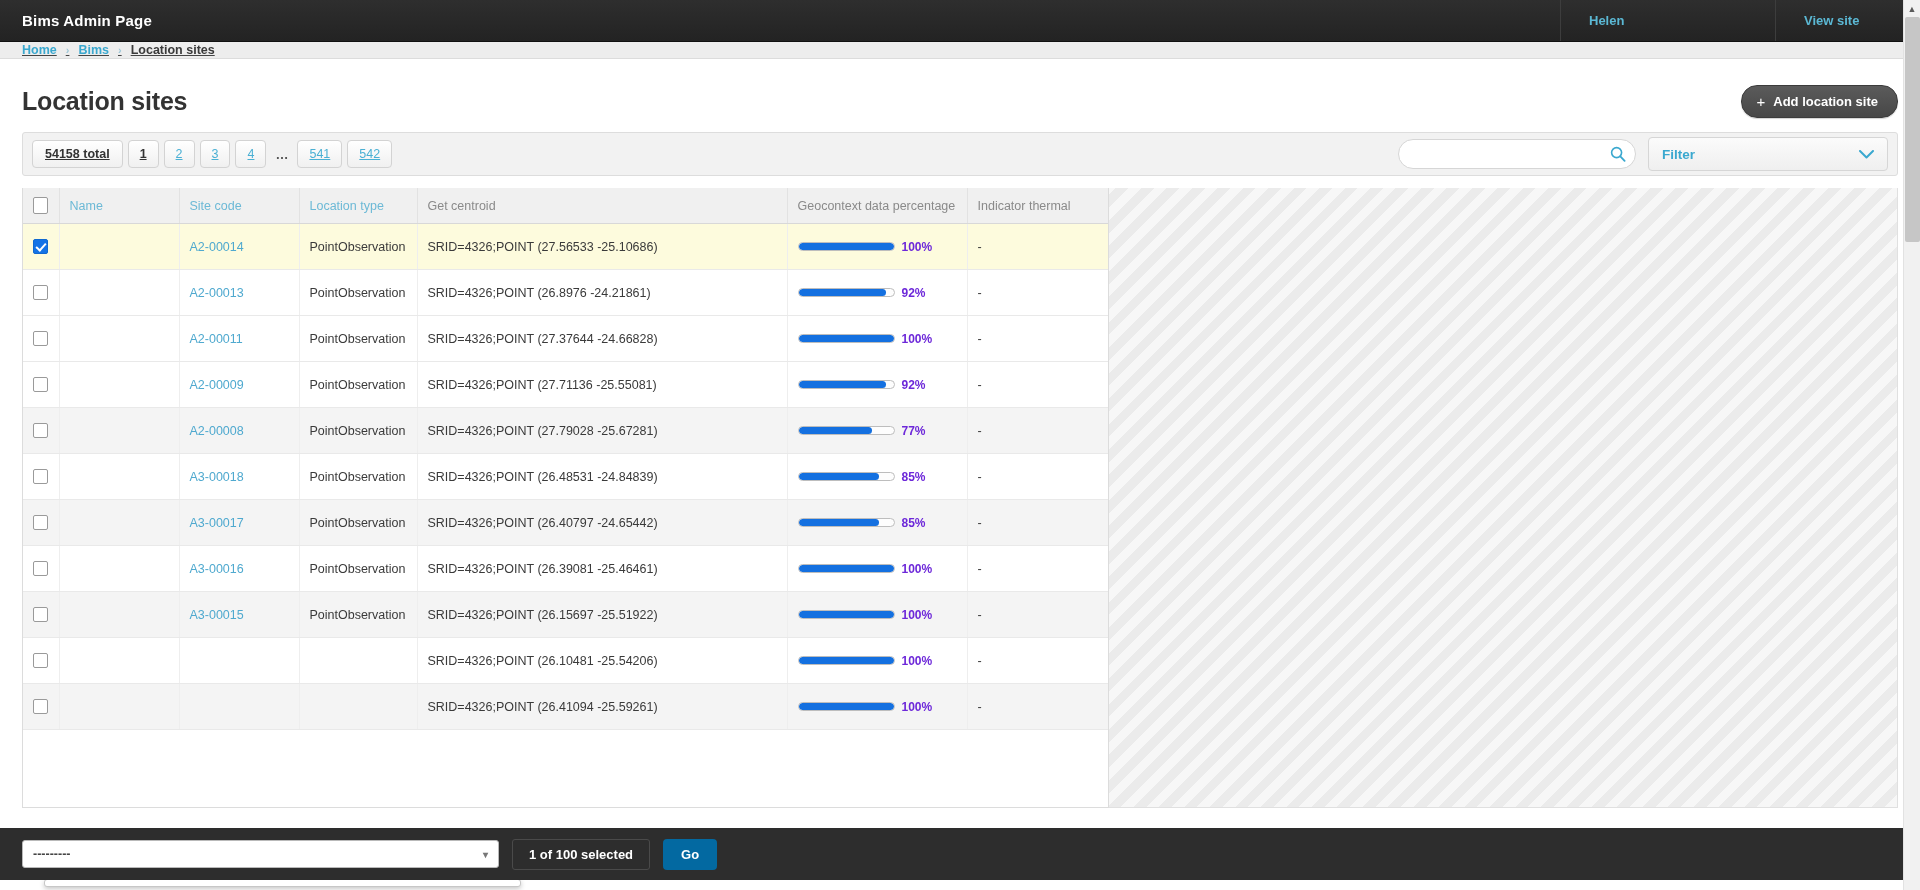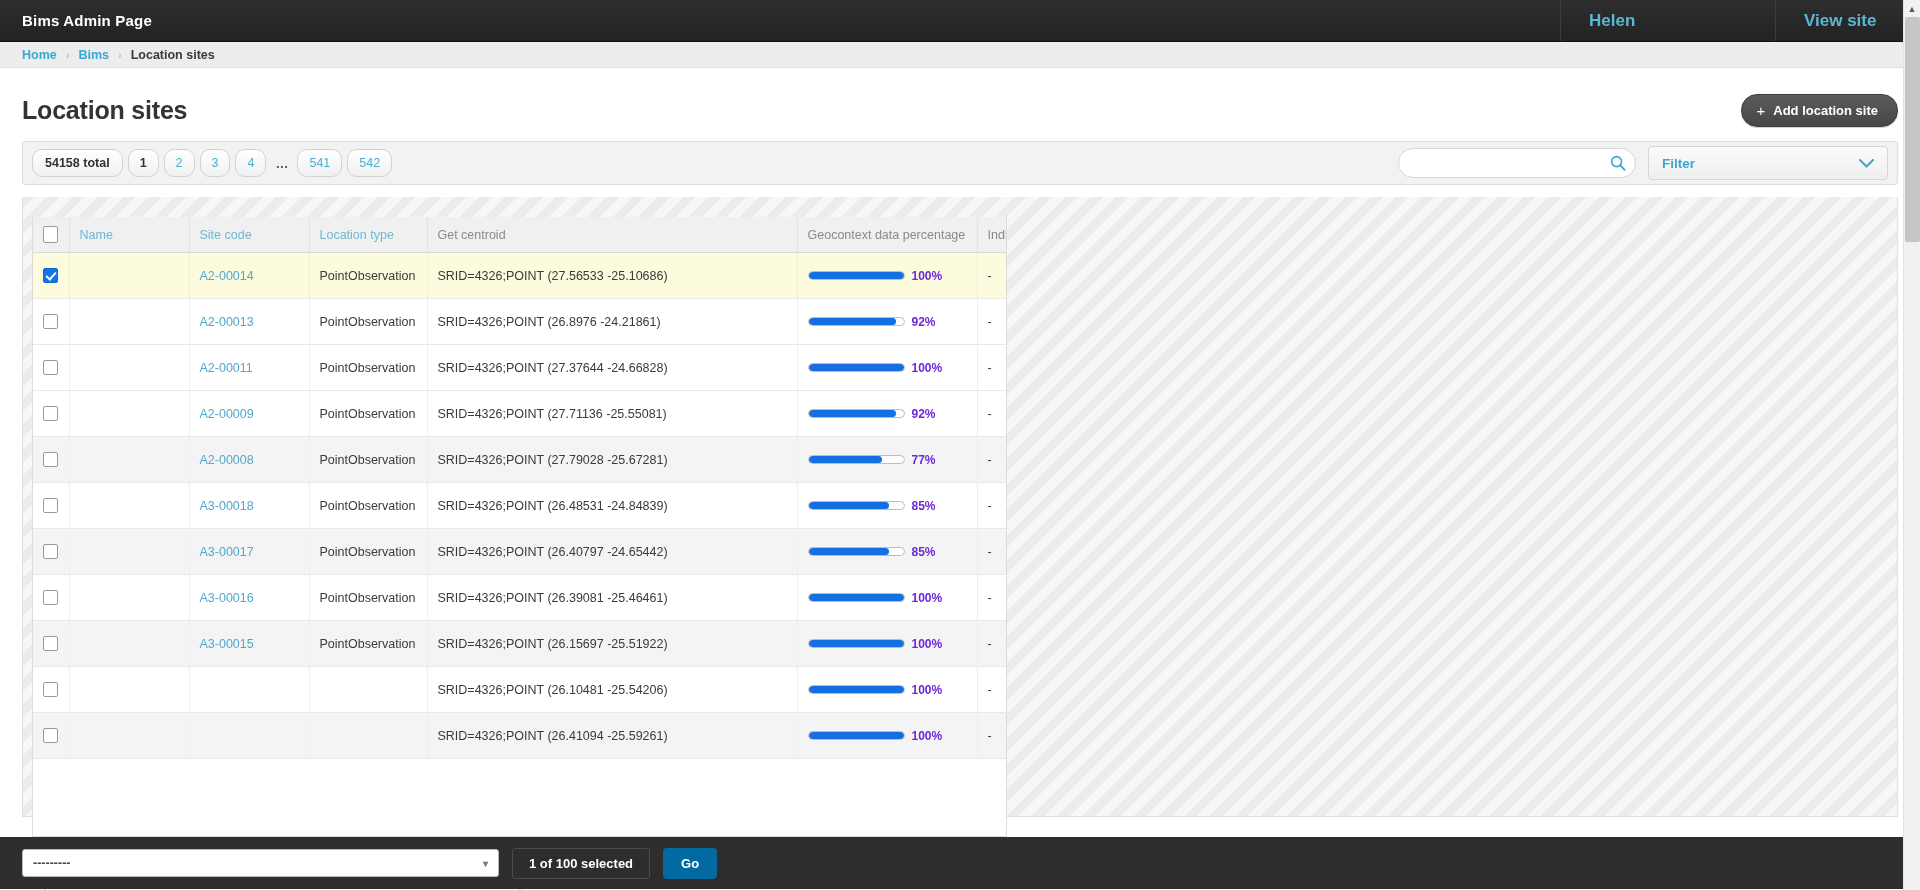--- a/index.html
+++ b/index.html
@@ -27,41 +27,42 @@
     font-weight: bold;
     letter-spacing: .2px;
     display: flex; align-items: center;
     padding: 0 22px;
     color: #ffffff;
   }
   .topbar-spacer { flex: 1; }
   .topbar-link {
     display: flex; align-items: center;
     padding: 0 28px;
-    font-size: 17px;
+    font-size: 13px;
     font-weight: bold;
     color: #5bb8d4;
     border-left: 1px solid #3d3d3d;
     text-decoration: none;
     white-space: nowrap;
   }
   .topbar-link.user { min-width: 215px; }
   .topbar-link.view { min-width: 145px; }
 
   
   .breadcrumb {
-    height: 26px;
+    height: 17px;
     background: #ededed;
     border-bottom: 1px solid #dcdcdc;
     display: flex;
     align-items: center;
     padding: 0 22px;
     font-size: 12.5px;
     font-weight: bold;
     color: #444;
+    text-decoration: underline;
   }
   .breadcrumb a { color: #3aa8cf; text-decoration: none; font-weight: bold; }
   .breadcrumb .sep { color: #9fc8d8; margin: 0 9px; font-size: 11px; }
   .breadcrumb .cur { color: #3a3a3a; }
 
   
   .page {
     position: relative;
     padding: 0 22px;
     height: calc(890px - 42px - 27px);
@@ -105,28 +106,29 @@
     height: 44px;
     display: flex;
     align-items: center;
     justify-content: space-between;
     padding: 0 9px;
   }
   .pager { display: flex; align-items: center; gap: 5px; }
   .pager .chip {
     background: linear-gradient(#ffffff, #f0f0f0);
     border: 1px solid #d3d3d3;
-    border-radius: 10px;
+    border-radius: 4px;
     font-size: 12.5px;
     padding: 6px 11px;
     color: #4ab0d4;
     min-width: 28px;
     text-align: right;
     cursor: pointer;
     font-weight: normal;
+    text-decoration: underline;
   }
   .pager .chip.total { color: #333; font-weight: bold; padding: 6px 12px; }
   .pager .chip.current { color: #333; font-weight: bold; }
   .pager .dots {
     color: #555; font-weight: bold; padding: 0 4px; font-size: 13px;
   }
 
   .toolbar-right { display: flex; align-items: center; gap: 12px; }
   .search-wrap {
     position: relative;
@@ -179,28 +181,27 @@
     border: 1px solid #e0e0e0;
     border-top: none;
     background-image: repeating-linear-gradient(
       -45deg,
       #f7f7f7 0px, #f7f7f7 9px,
       #ebebeb 9px, #ebebeb 18px
     );
   }
   .grid {
     position: absolute;
-    left: 10px; top: 0;
-    width: 975px;
+    left: 0; top: 0;
+    width: 1087px;
     background: #fff;
     border: 1px solid #dcdcdc;
     border-top: none;
     overflow: hidden;
     height: 100%;
-    margin-top: 20px;
   }
   table.data { border-collapse: collapse; width: 100%; table-layout: fixed; }
   table.data th {
     background: #f0f0f0;
     border-bottom: 1px solid #d8d8d8;
     border-right: 1px solid #e2e2e2;
     text-align: left;
     font-weight: normal;
     font-size: 12.5px;
     color: #6cb9d6;

